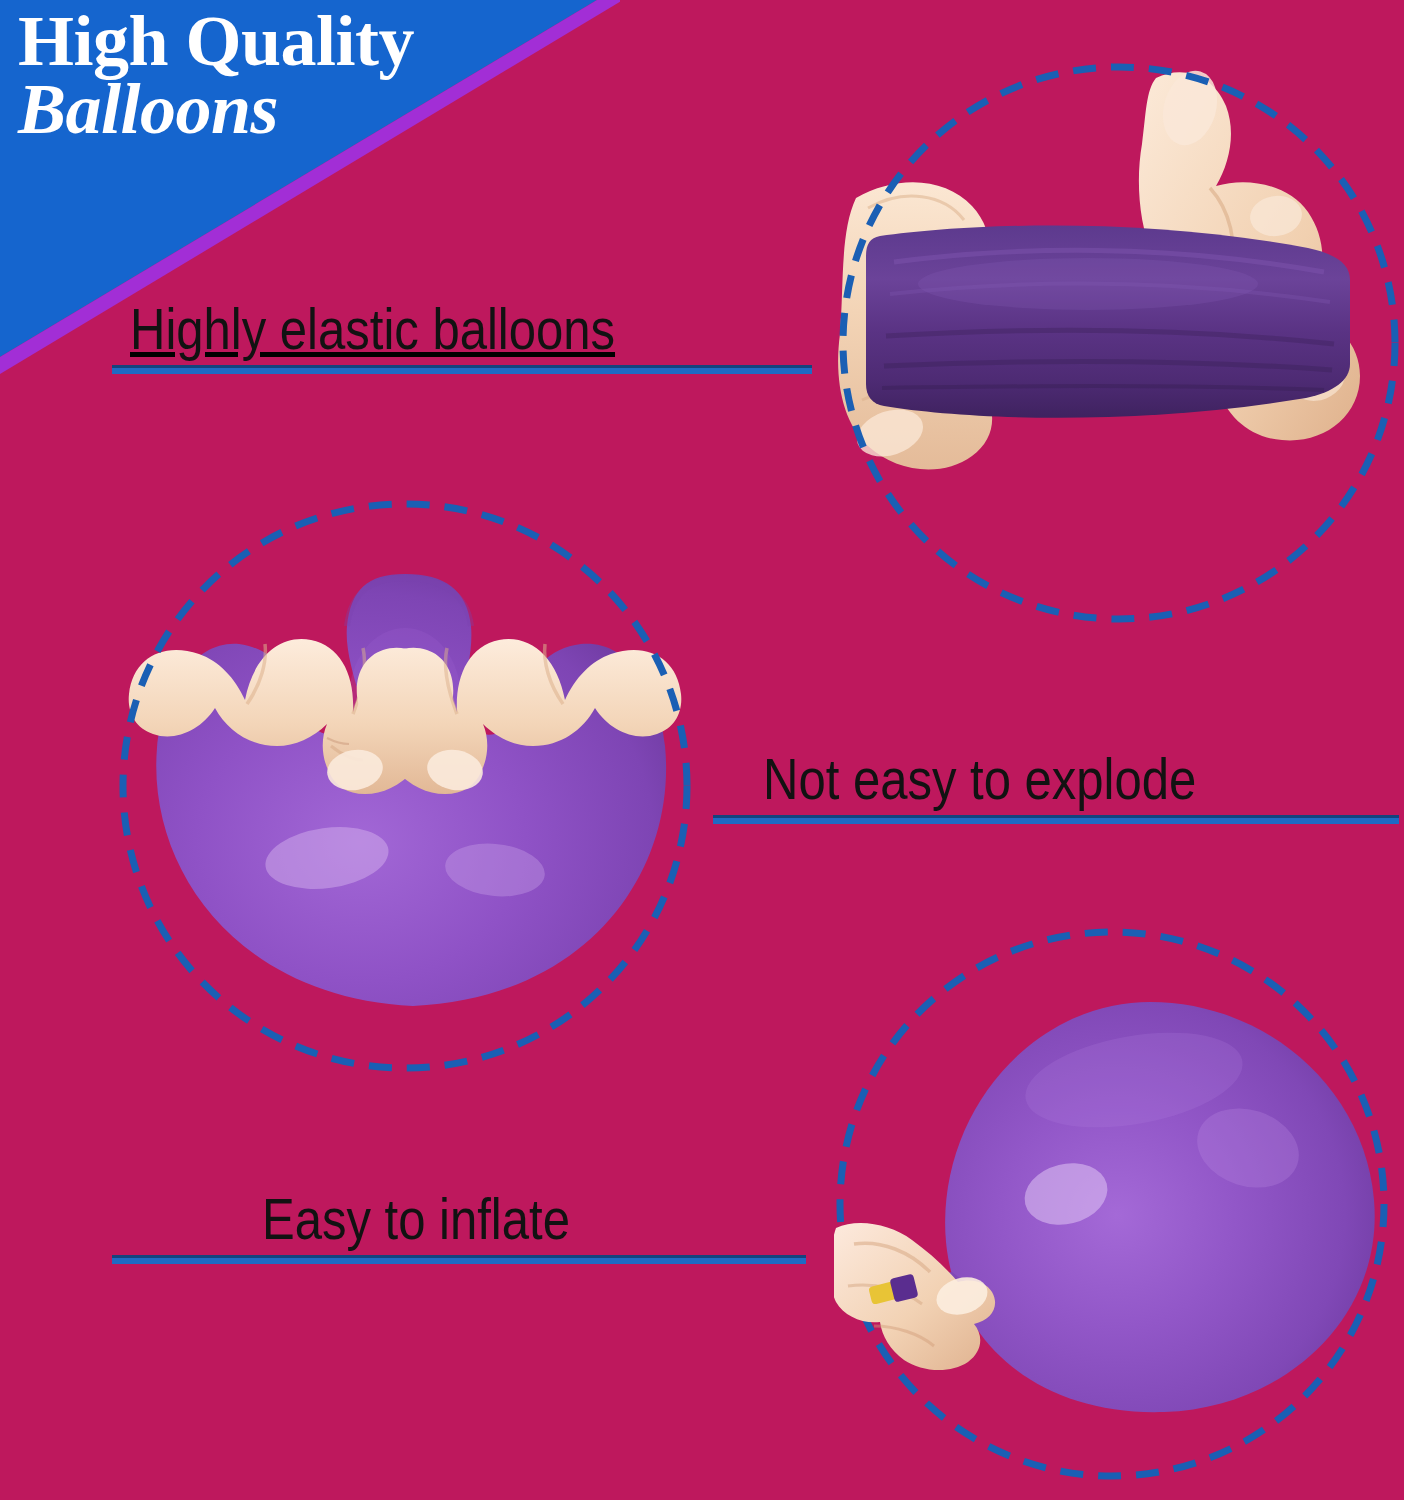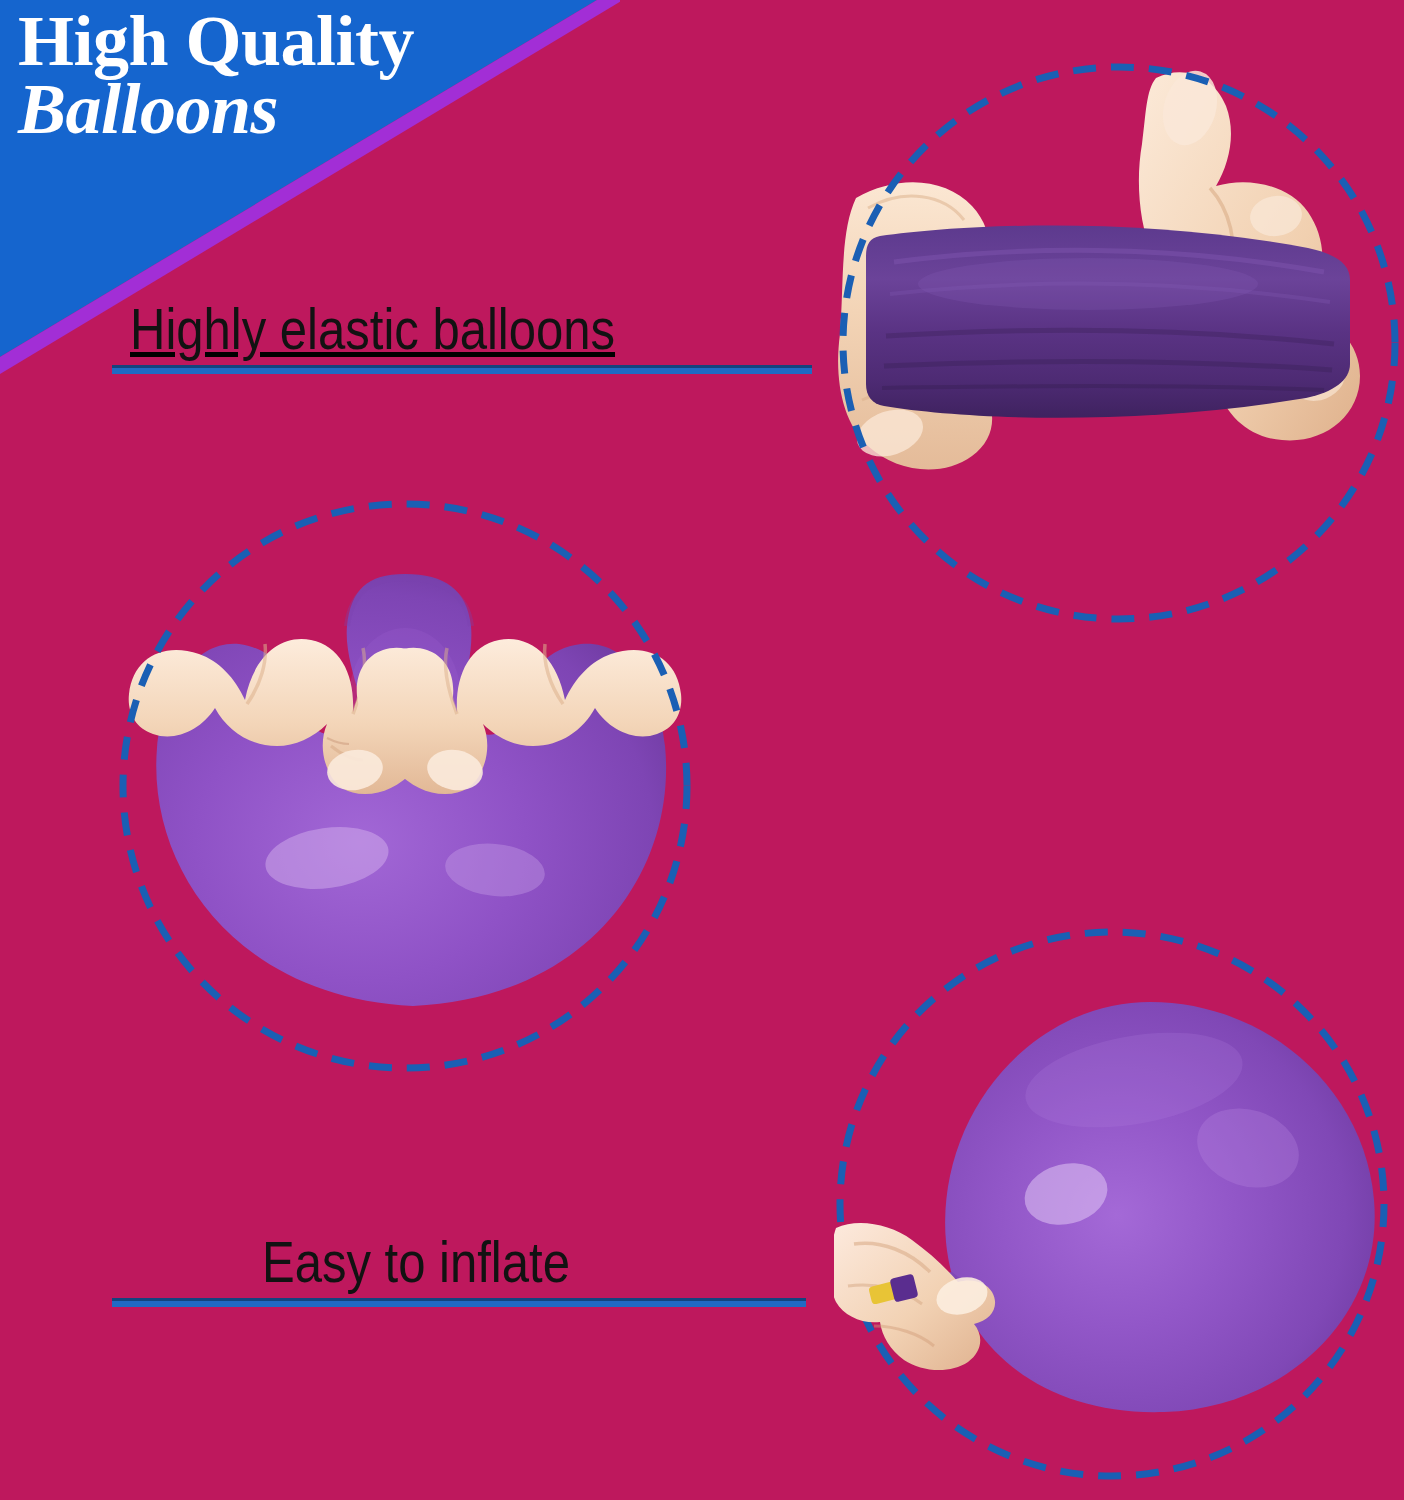--- a/index.html
+++ b/index.html
@@ -37,21 +37,21 @@
   }
 
   #cap1{left:112px;top:300px;width:700px;text-decoration:underline;}
   #cap1 .txt{margin-left:18px;}
   #cap1 .rule{margin-top:6px;}
 
   #cap2{left:713px;top:750px;width:686px;}
   #cap2 .txt{margin-left:50px;}
   #cap2 .rule{margin-top:6px;}
 
-  #cap3{left:112px;top:1190px;width:694px;margin-top:43px;}
+  #cap3{left:112px;top:1190px;width:694px;}
   #cap3 .txt{margin-left:150px;}
   #cap3 .rule{margin-top:6px;}
 
   
   .panel{position:absolute;}
   .panel svg{display:block;overflow:visible;}
 
   #panel-stretch{left:838px;top:48px;width:566px;height:590px;}
   #panel-press{left:115px;top:498px;width:580px;height:580px;}
   #panel-inflate{left:834px;top:922px;width:570px;height:578px;}
@@ -70,20 +70,24 @@
       <span class="l1">High Quality</span>
       <span class="l2">Balloons</span>
     </div>
   </div>
 
   <div class="caption" id="cap1">
     <div class="txt">Highly elastic balloons</div>
     <div class="rule"></div>
   </div>
 
+  <div class="caption" id="cap2">
+    <div class="txt">Not easy to explode</div>
+    <div class="rule"></div>
+  </div>
 
   <div class="caption" id="cap3">
     <div class="txt">Easy to inflate</div>
     <div class="rule"></div>
   </div>
 
   <div class="panel" id="panel-stretch">
     <svg width="566" height="590" viewBox="0 0 566 590">
       <defs>
         <linearGradient id="skinA" x1="0" y1="0" x2="0" y2="1">

